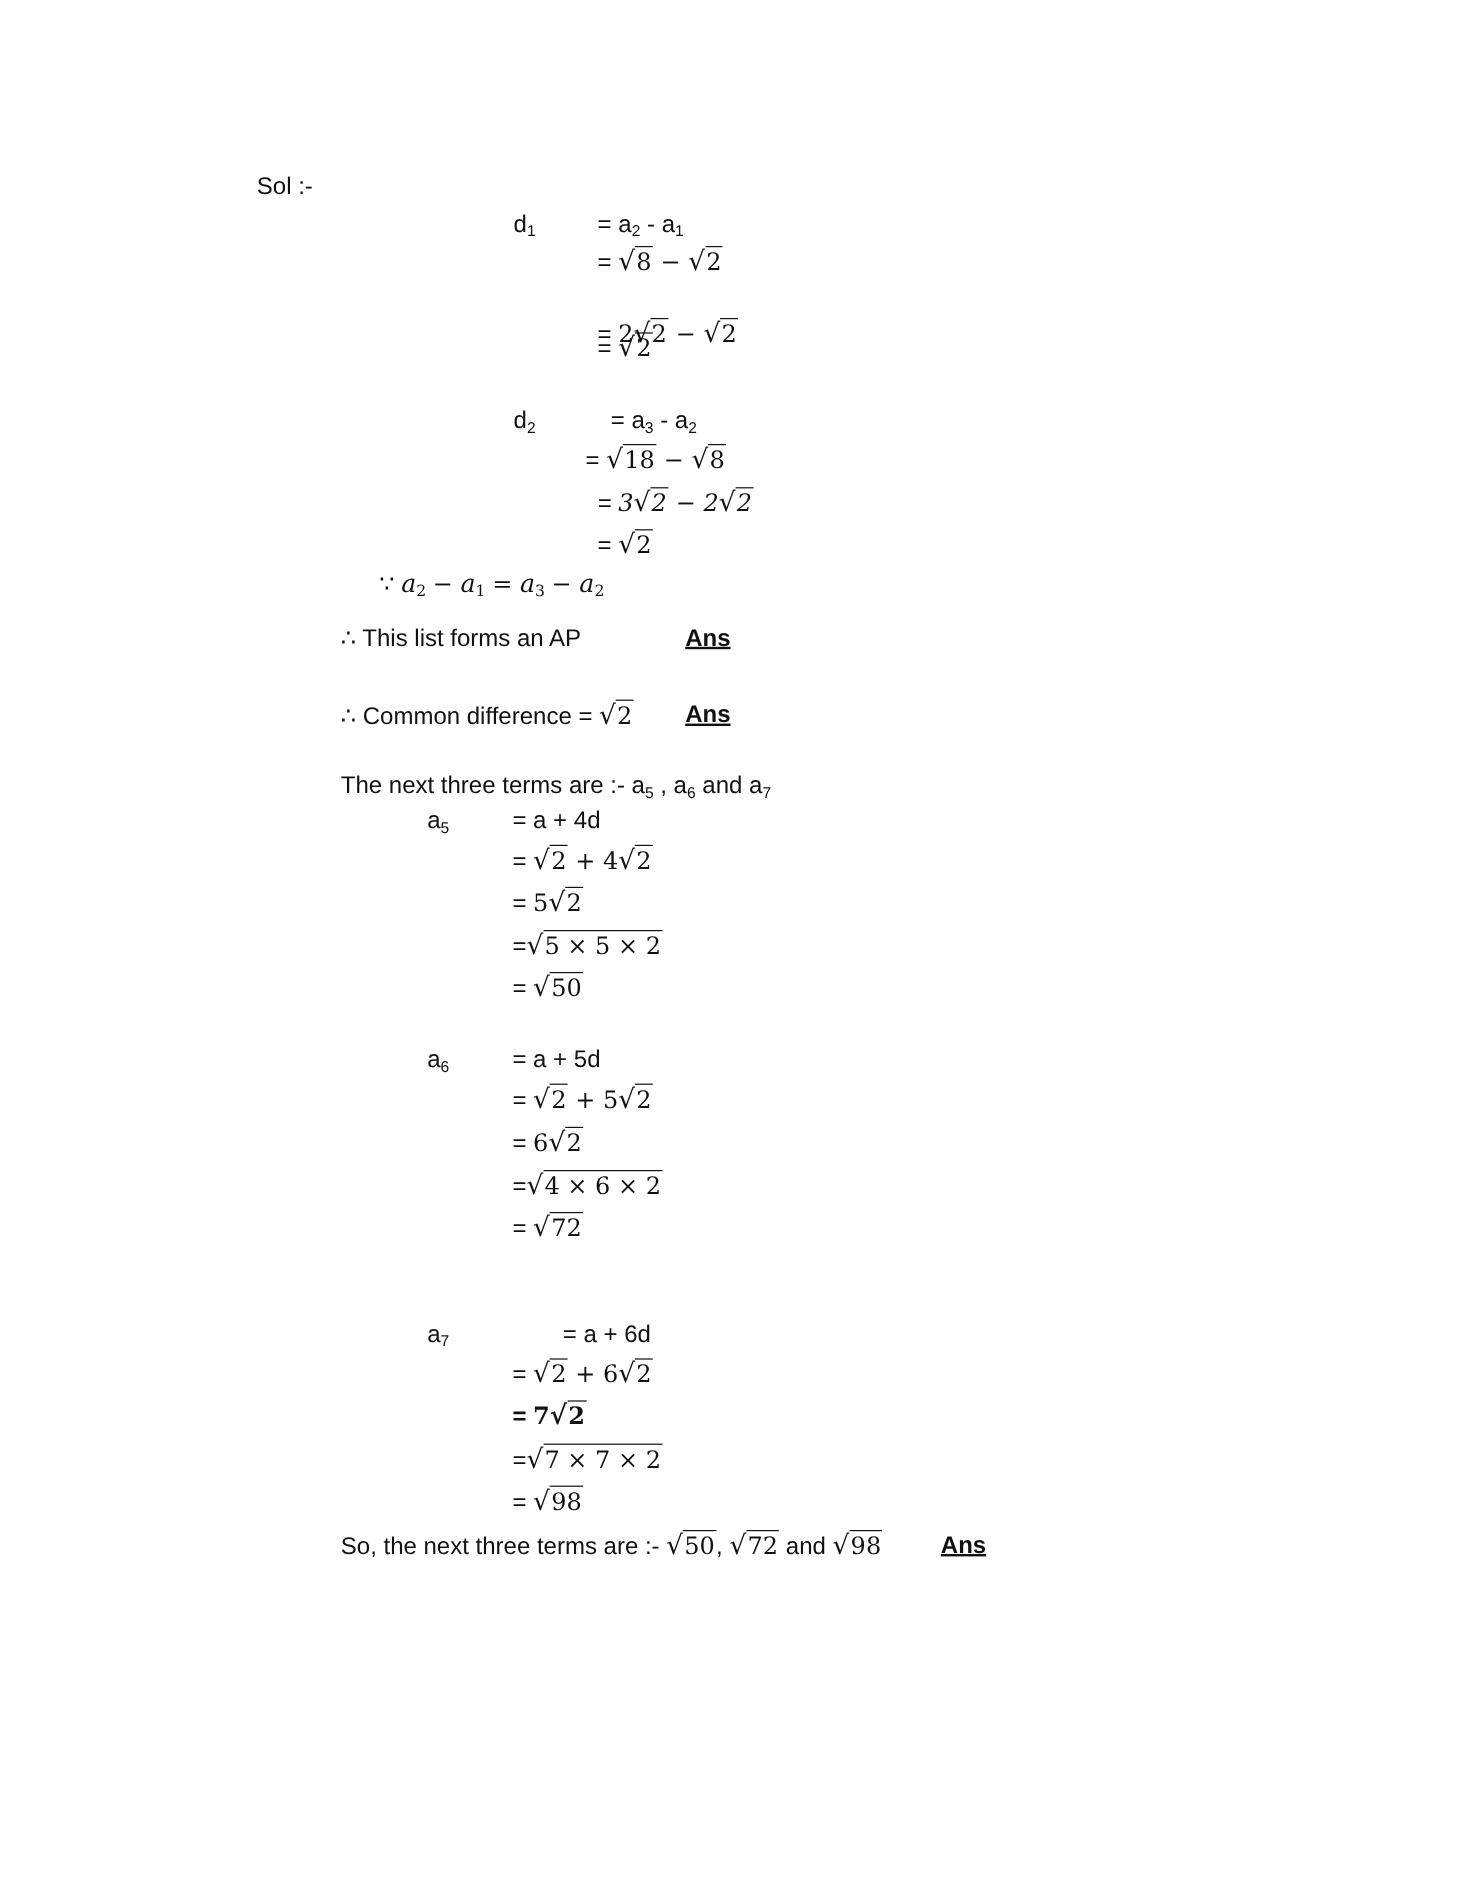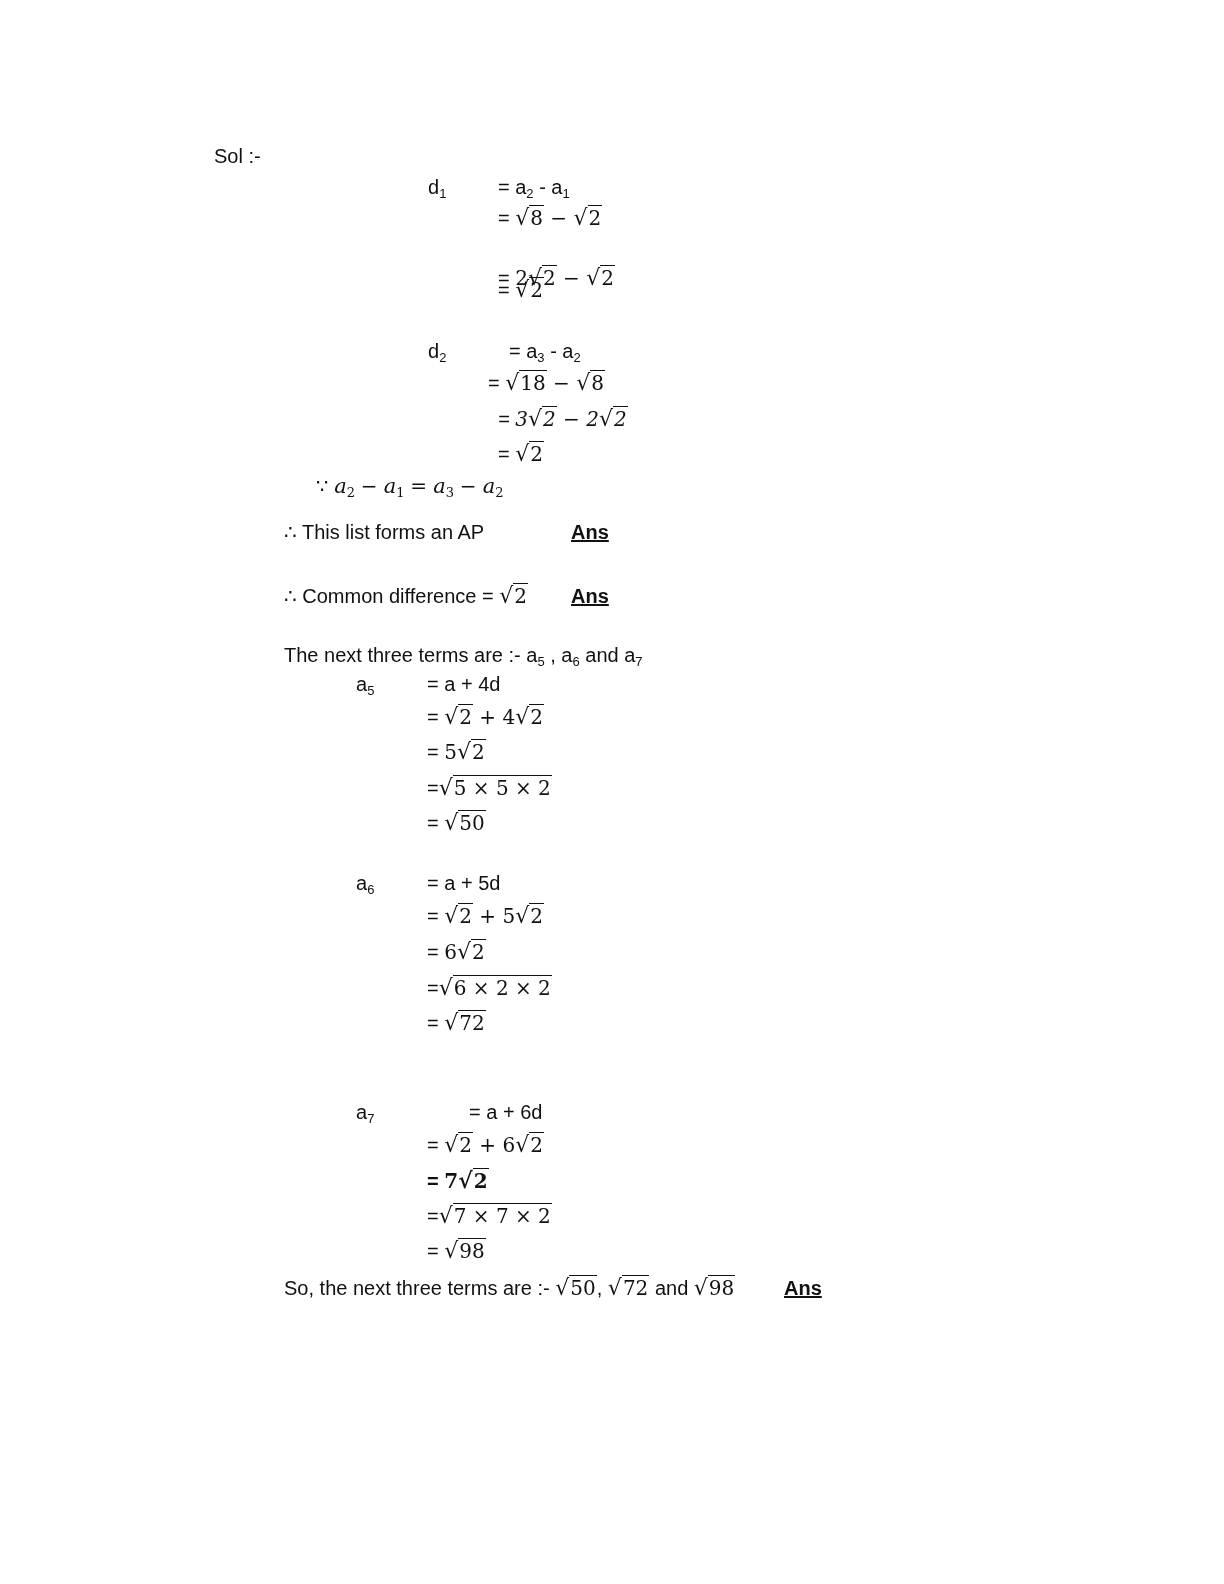--- a/index.html
+++ b/index.html
@@ -55,21 +55,21 @@
 <div class="abs txt" style="left:427px;top:672px;">= a + 4d</div>
 <div class="abs txt" style="left:427px;top:705px;">= <span class="math"><span class="rad"><span class="sym">√</span><span class="rc">2</span></span> + 4<span class="rad"><span class="sym">√</span><span class="rc">2</span></span></span></div>
 <div class="abs txt" style="left:427px;top:740px;">= <span class="math">5<span class="rad"><span class="sym">√</span><span class="rc">2</span></span></span></div>
 <div class="abs txt" style="left:427px;top:776px;">=<span class="math"><span class="rad"><span class="sym">√</span><span class="rc">5 × 5 × 2</span></span></span></div>
 <div class="abs txt" style="left:427px;top:811px;">= <span class="math"><span class="rad"><span class="sym">√</span><span class="rc">50</span></span></span></div>
 
 <div class="abs txt" style="left:356px;top:871px;"><span>a</span><span class="sub">6</span></div>
 <div class="abs txt" style="left:427px;top:871px;">= a + 5d</div>
 <div class="abs txt" style="left:427px;top:904px;">= <span class="math"><span class="rad"><span class="sym">√</span><span class="rc">2</span></span> + 5<span class="rad"><span class="sym">√</span><span class="rc">2</span></span></span></div>
 <div class="abs txt" style="left:427px;top:940px;">= <span class="math">6<span class="rad"><span class="sym">√</span><span class="rc">2</span></span></span></div>
-<div class="abs txt" style="left:427px;top:976px;">=<span class="math"><span class="rad"><span class="sym">√</span><span class="rc">6 × 2 × 2</span></span></span></div>
+<div class="abs txt" style="left:427px;top:976px;">=<span class="math"><span class="rad"><span class="sym">√</span><span class="rc">4 × 6 × 2</span></span></span></div>
 <div class="abs txt" style="left:427px;top:1011px;">= <span class="math"><span class="rad"><span class="sym">√</span><span class="rc">72</span></span></span></div>
 
 <div class="abs txt" style="left:356px;top:1100px;"><span>a</span><span class="sub">7</span></div>
 <div class="abs txt" style="left:438px;top:1100px;margin-left:31px;">= a + 6d</div>
 <div class="abs txt" style="left:427px;top:1133px;">= <span class="math"><span class="rad"><span class="sym">√</span><span class="rc">2</span></span> + 6<span class="rad"><span class="sym">√</span><span class="rc">2</span></span></span></div>
 <div class="abs txt" style="left:427px;top:1168px;font-weight:bold;">= <span class="math">7<span class="rad"><span class="sym">√</span><span class="rc">2</span></span></span></div>
 <div class="abs txt" style="left:427px;top:1204px;">=<span class="math"><span class="rad"><span class="sym">√</span><span class="rc">7 × 7 × 2</span></span></span></div>
 <div class="abs txt" style="left:427px;top:1239px;">= <span class="math"><span class="rad"><span class="sym">√</span><span class="rc">98</span></span></span></div>
 
 <div class="abs txt" style="left:284px;top:1276px;"><span>So, the next three terms are :- </span><span class="math"><span class="rad"><span class="sym">√</span><span class="rc">50</span></span></span><span>, </span><span class="math"><span class="rad"><span class="sym">√</span><span class="rc">72</span></span></span><span> and </span><span class="math"><span class="rad"><span class="sym">√</span><span class="rc">98</span></span></span></div>

